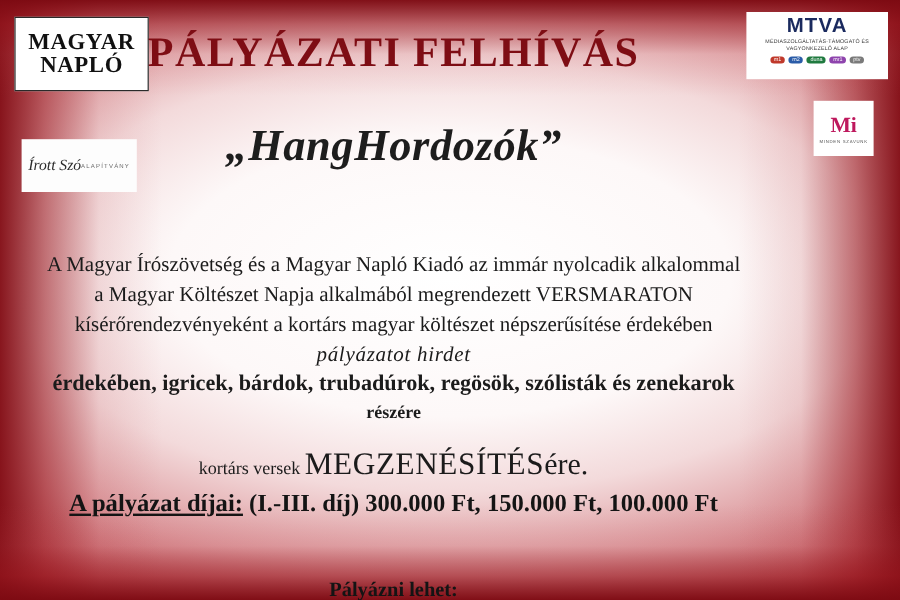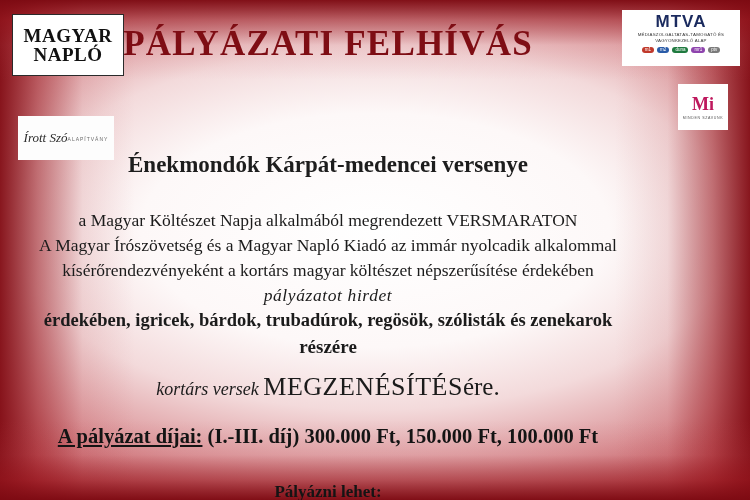--- a/index.html
+++ b/index.html
@@ -210,40 +210,39 @@
   .ln.l5 {
     font-style: italic;
     letter-spacing: 0.6px;
   }
   .ln.l6 {
     font-weight: bold;
     font-size: 18.5px;
   }
   .ln.l7 {
     font-weight: bold;
-    font-size: 19px;
+    font-size: 15px;
   }
   #megzenesites-line {
     top: 372px;
     font-size: 19px;
     color: #1b1b1b;
   }
   #megzenesites-line .pre {
-    font-style: italic;
-    font-size: 18px;
+    font-size: 15px;
   }
   #megzenesites-line .big {
     font-size: 26px;
     letter-spacing: 0.5px;
   }
   #megzenesites-line .suf {
     font-size: 25px;
   }
   #prizes-line {
-    top: 425px;
+    top: 409px;
     font-family: "Liberation Serif", serif;
     font-size: 20.5px;
     font-weight: bold;
     color: #141414;
   }
   #prizes-line .u {
     text-decoration: underline;
   }
   #apply-line {
     top: 482px;
@@ -282,26 +281,26 @@
       </div>
     </div>
 
     <div class="logo" id="logo-mi">
       <div class="mi-mark">Mi</div>
       <div class="mi-sub">MINDEN SZAVUNK</div>
     </div>
 
     <div class="center" id="headline">PÁLYÁZATI FELHÍVÁS</div>
 
-
-    <div class="center" id="subtitle">Énekmondók Kárpát-medencei versenye</div>
+    <div class="center" id="title-main">„HangHordozók”</div>
+
 
     <div class="center" id="body-block">
+      <span class="ln l1">A Magyar Írószövetség és a Magyar Napló Kiadó az immár nyolcadik alkalommal</span>
       <span class="ln l2">a Magyar Költészet Napja alkalmából megrendezett VERSMARATON</span>
-      <span class="ln l1">A Magyar Írószövetség és a Magyar Napló Kiadó az immár nyolcadik alkalommal</span>
       <span class="ln l3">kísérőrendezvényeként a kortárs magyar költészet népszerűsítése érdekében</span>
       <span class="ln l5">pályázatot hirdet</span>
       <span class="ln l6">érdekében, igricek, bárdok, trubadúrok, regösök, szólisták és zenekarok</span>
       <span class="ln l7">részére</span>
     </div>
 
     <div class="center" id="megzenesites-line">
       <span class="pre">kortárs versek </span><span class="big">MEGZENÉSÍTÉS</span><span class="suf">ére.</span>
     </div>
 

